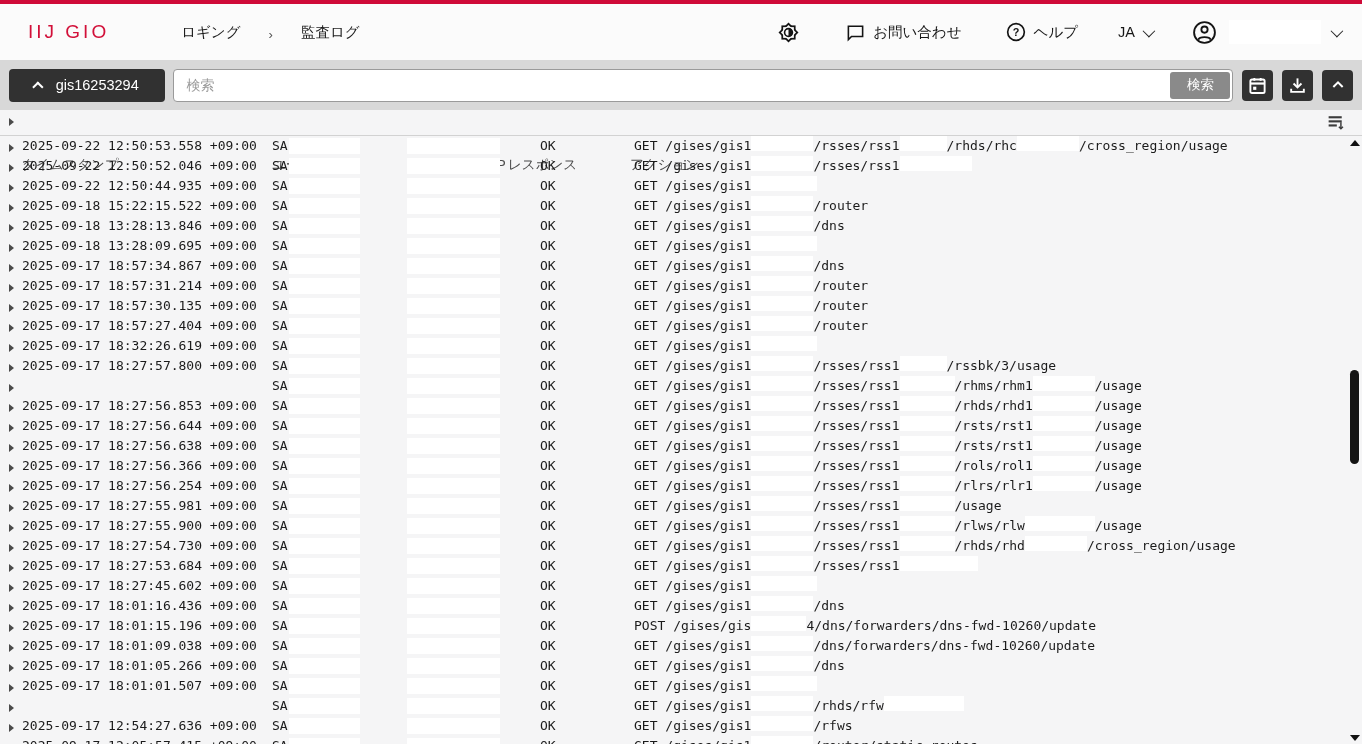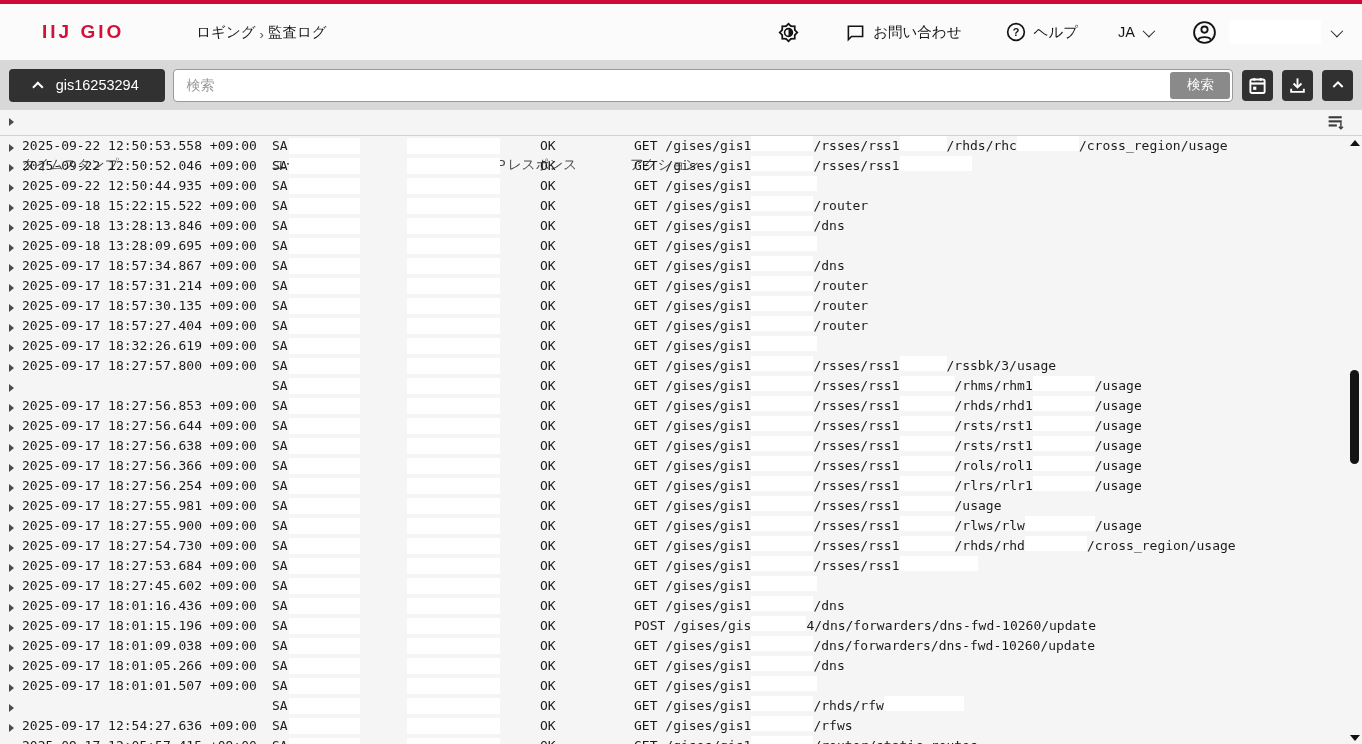--- a/index.html
+++ b/index.html
@@ -4,23 +4,23 @@
 <style>
   * { margin:0; padding:0; box-sizing:border-box; }
   html,body { width:1362px; height:744px; overflow:hidden; background:#f5f5f6;
     font-family:"Liberation Sans", sans-serif; }
 
   
   .topline { height:4px; background:#cf0a38; }
 
   
   .appbar { height:56px; background:#fbfbfb; display:flex; align-items:center; }
-  .logo { margin-left:42px; font-weight:700; font-size:19px; letter-spacing:3px;
+  .logo { margin-left:28px; font-weight:400; font-size:19px; letter-spacing:3px;
     color:#d21039; font-stretch:condensed; }
-  .crumbs { margin-left:72px; display:flex; align-items:flex-end; font-size:14.5px; color:#1d1d1d; gap:4px; }
+  .crumbs { margin-left:72px; display:flex; align-items:flex-end; font-size:14.5px; color:#1d1d1d; gap:28px; }
   .crumb-sep { color:#555; font-size:13px; }
   .appbar-right { margin-left:auto; display:flex; align-items:center; }
   .abtn { display:flex; align-items:center; gap:8px; font-size:14.5px; color:#161616;
     background:none; border:none; cursor:pointer; font-family:inherit; }
   .icn { display:inline-flex; align-items:center; justify-content:center; }
   .chev-down { width:9px; height:9px; border-right:1.8px solid #222; border-bottom:1.8px solid #222;
     transform:rotate(45deg) translateY(-2px); display:inline-block; }
   .name-redact { width:92px; height:24px; background:#ffffff; margin:0 10px 0 12px; }
   .sp-a{width:46px} .sp-b{width:44px} .sp-c{width:40px} .sp-d{width:40px}
   .mr-right{margin-right:22px}

